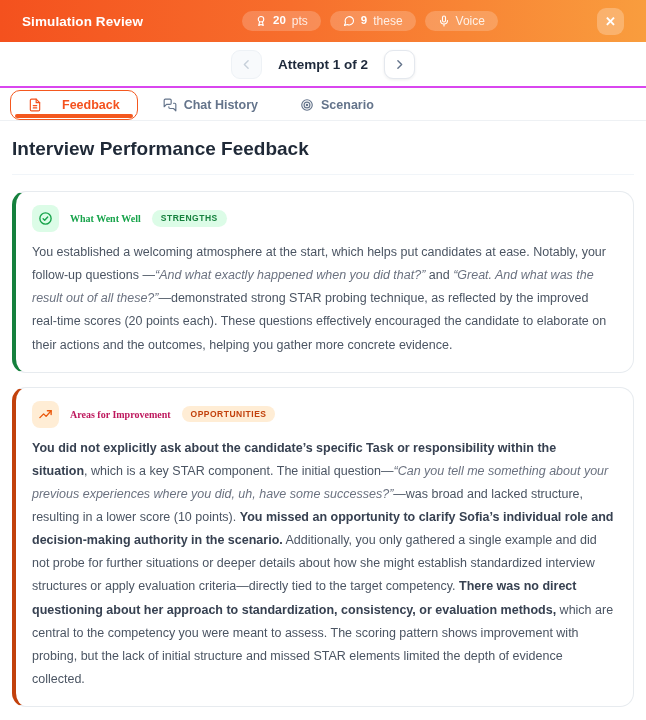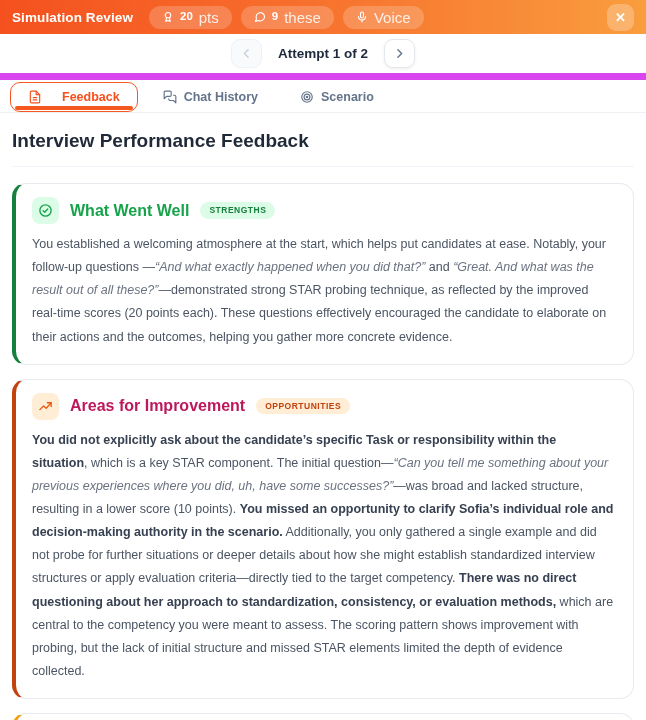--- a/index.html
+++ b/index.html
@@ -4,47 +4,46 @@
 <style>
   * { box-sizing: border-box; margin: 0; padding: 0; }
   html, body { width: 646px; height: 720px; overflow: hidden; }
   body {
     font-family: "Liberation Sans", sans-serif;
     background: #ffffff;
     color: #1e293b;
   }
   
   .modal-header {
-    height: 34px;
+    height: 42px;
     background: linear-gradient(90deg, #f4511e 0%, #f76e2c 45%, #f99d3e 100%);
     display: flex; align-items: center;
-    padding: 0 12px;
-    gap: 16px;
+    padding: 0 22px;
   }
   .hdr-title { color: #fff; font-weight: 700; font-size: 13.5px; letter-spacing: .1px; }
-  .hdr-badges { flex: 1; display: flex; gap: 9px; }
+  .hdr-badges { flex: 1; display: flex; justify-content: center; gap: 9px; }
   .pill {
     display: inline-flex; align-items: center; gap: 6px;
     background: rgba(255,255,255,.20);
     border-radius: 999px; padding: 4px 13px;
     color: #fff; font-size: 11px; line-height: 1;
   }
   .pill svg { width: 12px; height: 12px; }
   .pill .num { font-weight: 700; font-size: 11.5px; }
-  .pill .unit { opacity: .85; font-size: 15px; }
+  .pill .unit { opacity: .85; font-size: 12px; }
   .close-btn {
     width: 27px; height: 27px; border: none; cursor: pointer;
     border-radius: 9px; background: rgba(255,255,255,.25);
     color: #fff; font-size: 13px; font-weight: 700;
     display: flex; align-items: center; justify-content: center;
   }
   
   .attempt-row {
     height: 46px; display: flex; align-items: center; justify-content: center;
-    gap: 16px; border-bottom: 7px solid #d946ef; background: #fff;
+    gap: 16px; border-bottom: 2px solid #d946ef; background: #fff;
   }
   .nav-btn {
     width: 31px; height: 29px; border-radius: 9px; cursor: pointer;
     display: flex; align-items: center; justify-content: center;
   }
   .nav-btn svg { width: 13px; height: 13px; }
   .nav-btn.prev { background: #f8fafc; border: 1px solid #eef2f6; color: #c7d0da; }
   .nav-btn.next { background: #ffffff; border: 1px solid #e4e8ee; color: #64748b; box-shadow: 0 1px 3px rgba(15,23,42,.08); }
   .attempt-label { font-weight: 700; font-size: 13.5px; color: #1e293b; }
   
@@ -78,21 +77,21 @@
   .card.orange { border-left-color: #c2410c; }
   .card.amber  { border-left-color: #f59e0b; }
   .card-head { display: flex; align-items: center; gap: 11px; margin-bottom: 9px; }
   .icon-box {
     width: 27px; height: 27px; border-radius: 8px; flex: 0 0 auto;
     display: flex; align-items: center; justify-content: center;
   }
   .icon-box svg { width: 15px; height: 15px; }
   .green  .icon-box { background: #dcfce7; color: #16a34a; }
   .orange .icon-box { background: #ffedd5; color: #ea580c; }
-  .card-title { font-size: 16px; font-weight: 700; }
+  .card-title { font-size: 10px; font-weight: 700; font-family: Liberation Serif, serif; }
   .green  .card-title { color: #16a34a; }
   .orange .card-title { color: #be185d; }
   .tag {
     font-size: 8.5px; font-weight: 700; letter-spacing: .5px;
     padding: 4px 9px; border-radius: 999px; line-height: 1;
   }
   .green  .tag { background: #dcfce7; color: #15803d; }
   .orange .tag { background: #ffedd5; color: #c2410c; }
   .card-body { font-size: 12.5px; color: #4b5563; line-height: 1.85; }
   .card-body .b { font-weight: 700; color: #374151; }

